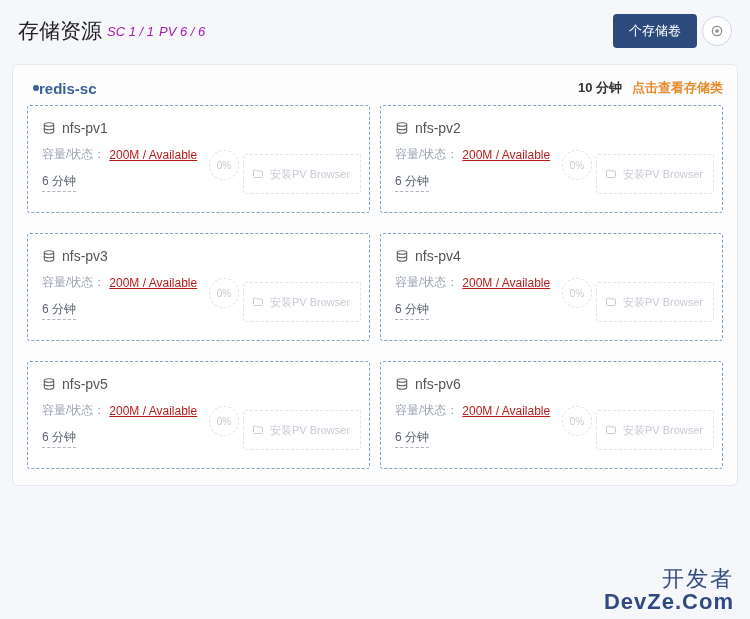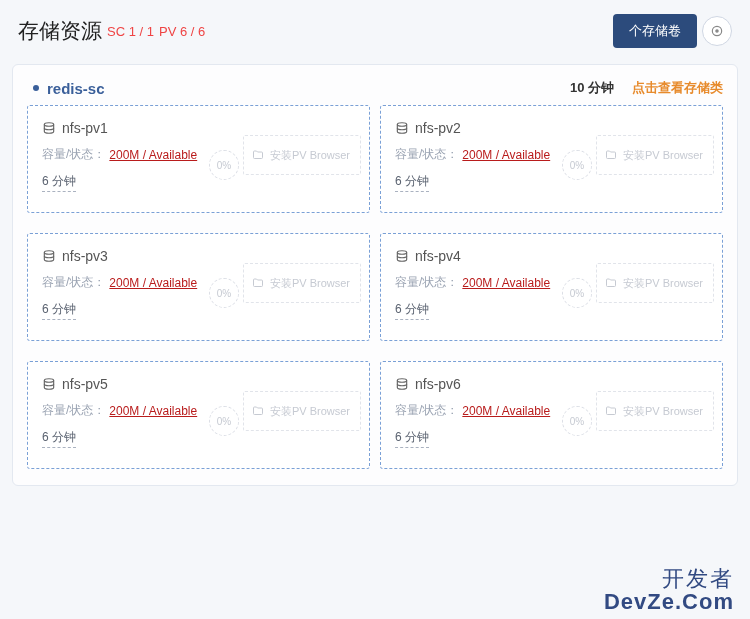--- a/index.html
+++ b/index.html
@@ -18,21 +18,22 @@
     padding: 14px 18px 10px;
     gap: 5px;
   }
   .header .title {
     font-size: 21px;
     color: #222;
     font-weight: 400;
   }
   .header .stat {
     font-size: 13px;
-    color: #ef4444;
+    color: #a21caf;
+    font-style: italic;
   }
   .header .spacer { flex: 1; }
   .create-btn {
     background: #2c4b7c;
     color: #fff;
     border: none;
     border-radius: 4px;
     padding: 8px 16px;
     font-size: 13px;
     cursor: pointer;
@@ -51,21 +52,20 @@
   .panel {
     margin: 6px 12px;
     border: 1px solid #e3e8f0;
     border-radius: 6px;
     background: #fdfdfe;
     padding: 10px 14px 16px;
   }
   .panel-header {
     display: flex;
     align-items: center;
-    gap: 8px;
     padding: 4px 0 8px;
   }
   .panel-header .bullet {
     width: 6px; height: 6px; border-radius: 50%;
     background: #3a5f9a;
     margin-left: 6px;
   }
   .panel-header .sc-name {
     color: #3a5f9a;
     font-weight: 600;
@@ -135,21 +135,21 @@
     width: 30px; height: 30px;
     border: 1.5px dashed #dcdfe6;
     border-radius: 50%;
     display: flex; align-items:center; justify-content:center;
     font-size: 10px;
     color: #c6cad2;
     background:#fff;
   }
   .pv-install {
     position: absolute;
-    right: 8px; top: 29px;
+    right: 8px; top: 48px;
     height: 40px;
     border: 1.5px dashed #e1e4ea;
     border-radius: 2px;
     display: flex; align-items: center;
     padding: 0 10px 0 8px;
     gap: 6px;
     color: #c6cad2;
     font-size: 11px;
     background:#fff;
     cursor:pointer;

